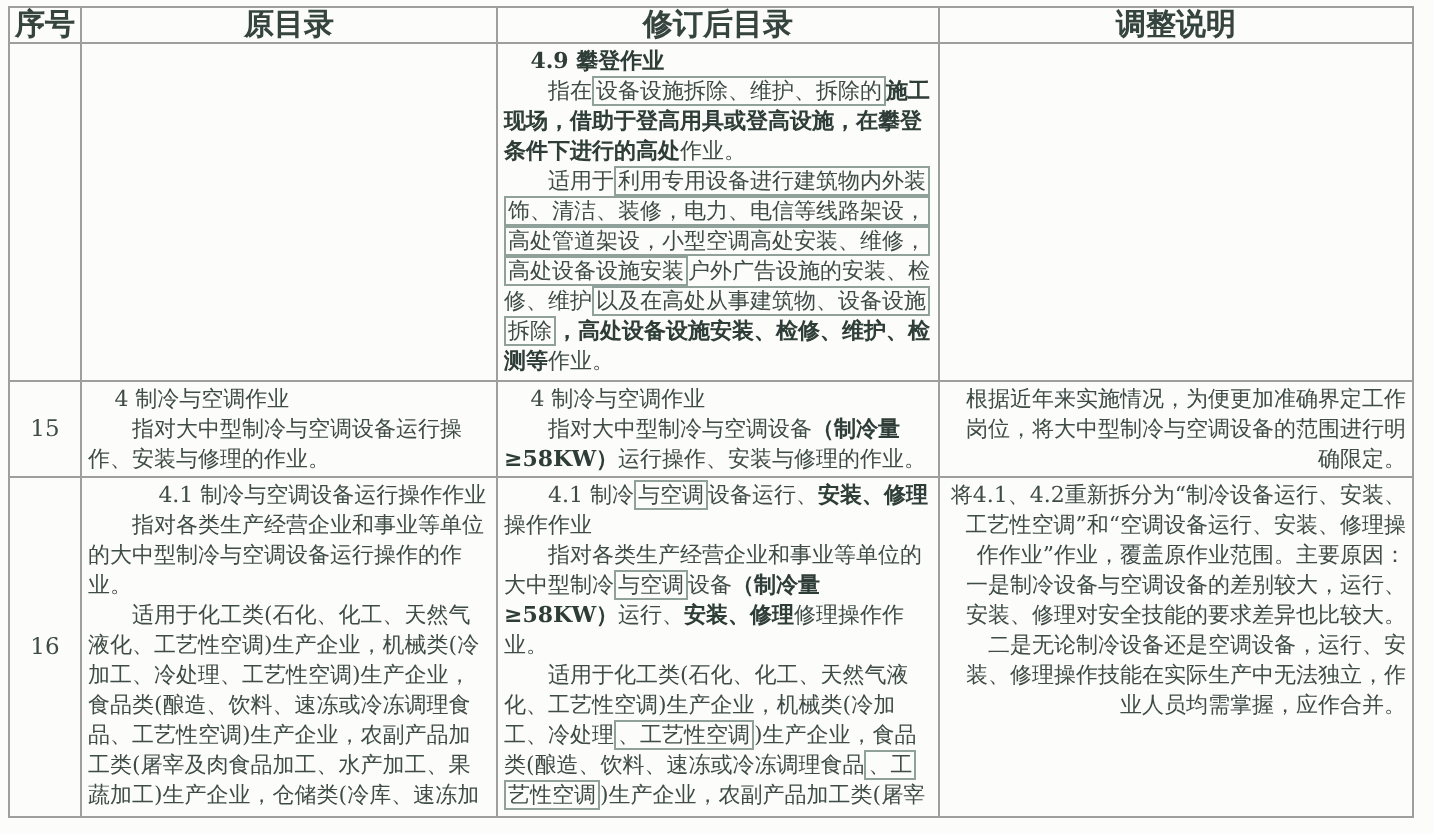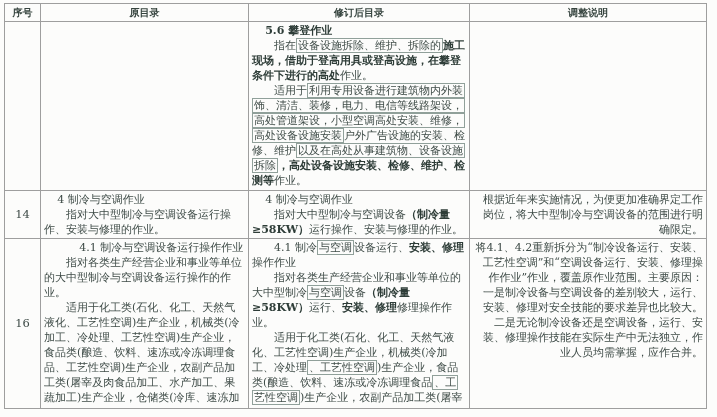--- a/index.html
+++ b/index.html
@@ -23,21 +23,21 @@
   th,td{
     border:1px solid #9e9e9e;
     vertical-align:top;
     padding:1px 3px;
     overflow:hidden;
   }
   th{
     font-weight:bold;
     text-align:center;
     height:15px;
-    font-size:10px;
+    font-size:15px;
     padding:1px 0;
     color:#36443f;
   }
   td.idx{
     text-align:center;
     vertical-align:middle;
     font-size:11.5px;
   }
   tr.r0 td{height:166px;}
   tr.r1 td{height:44px;}
@@ -76,31 +76,31 @@
       </tr>
     </thead>
     <tbody id="table-body">
         <tr class="r0">
           <td class="idx"></td>
           <td>
             <div class="cellwrap"></div>
           </td>
           <td>
             <div class="cellwrap">
-              <div class="para ind1"><span class="b">5.6 攀登作业</span></div>
+              <div class="para ind1"><span class="b">4.9 攀登作业</span></div>
               <div class="para ind2"><span>指在</span><span class="bx">设备设施拆除、维护、拆除的</span><span class="b">施工现场，借助于登高用具或登高设施，在攀登条件下进行的高处</span><span>作业。</span></div>
               <div class="para ind2"><span>适用于</span><span class="bx">利用专用设备进行建筑物内外装饰、清洁、装修，电力、电信等线路架设，高处管道架设，小型空调高处安装、维修，高处设备设施安装</span><span>户外广告设施的安装、检修、维护</span><span class="bx">以及在高处从事建筑物、设备设施拆除</span><span class="b">，高处设备设施安装、检修、维护、检测等</span><span>作业。</span></div>
             </div>
           </td>
           <td>
             <div class="cellwrap"></div>
           </td>
         </tr>
         <tr class="r1">
-          <td class="idx">14</td>
+          <td class="idx">15</td>
           <td>
             <div class="cellwrap">
               <div class="para ind1"><span>4 制冷与空调作业</span></div>
               <div class="para ind2"><span>指对大中型制冷与空调设备运行操作、安装与修理的作业。</span></div>
             </div>
           </td>
           <td>
             <div class="cellwrap">
               <div class="para ind1"><span>4 制冷与空调作业</span></div>
               <div class="para ind2"><span>指对大中型制冷与空调设备</span><span class="b">（制冷量≥58KW）</span><span>运行操作、安装与修理的作业。</span></div>

